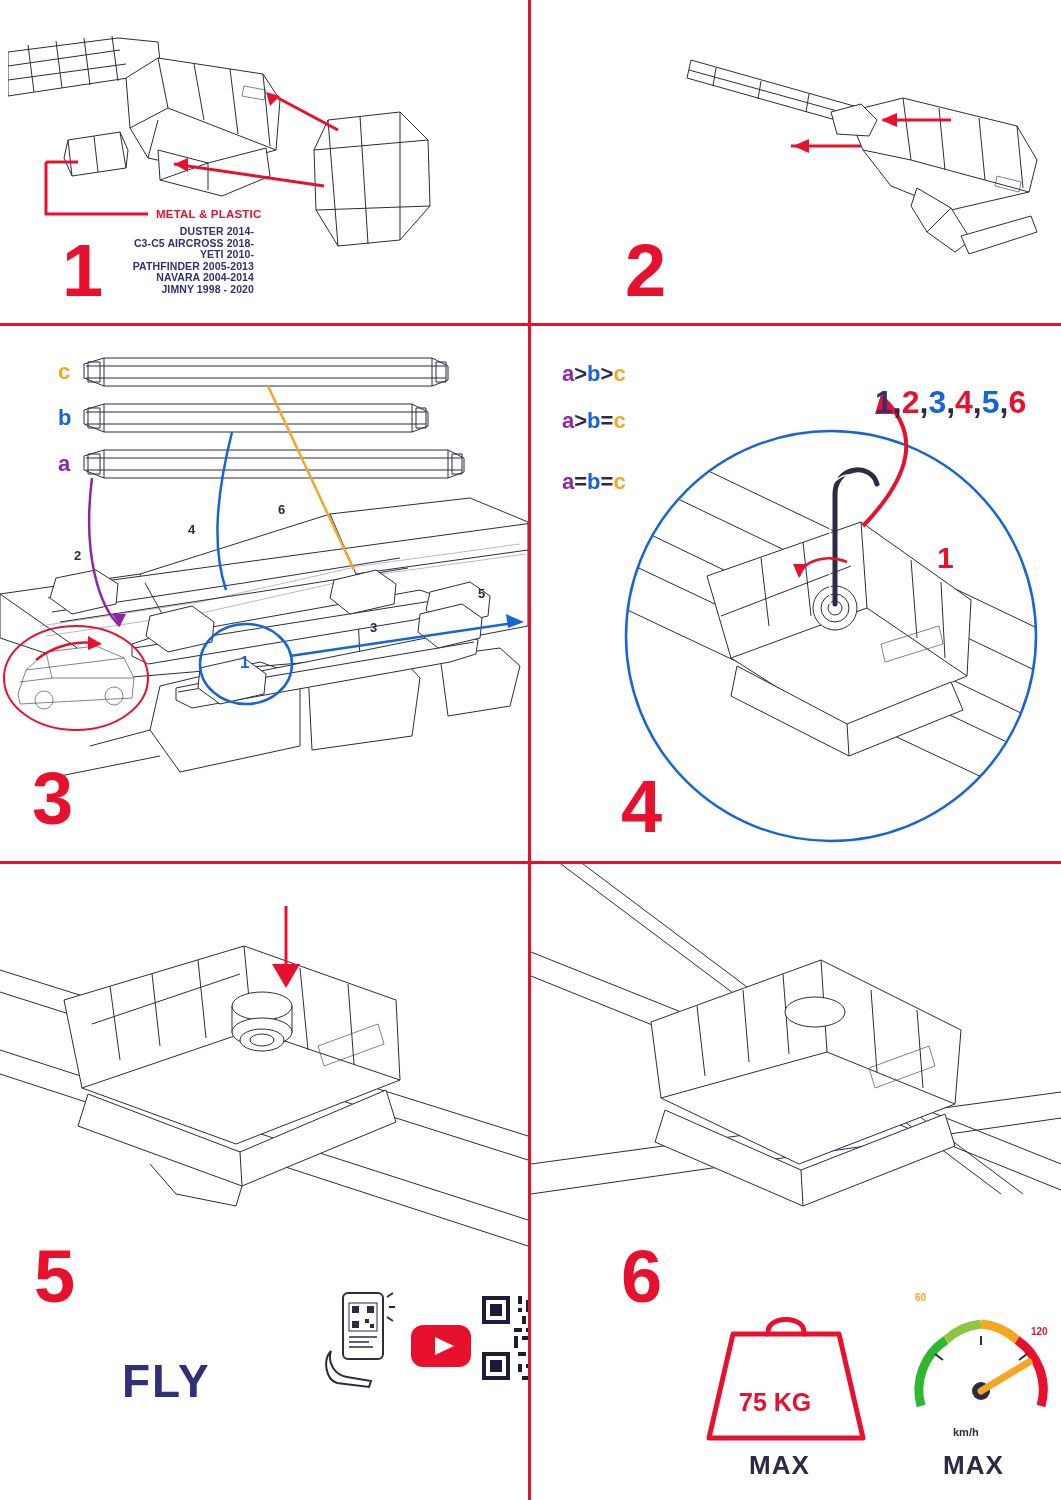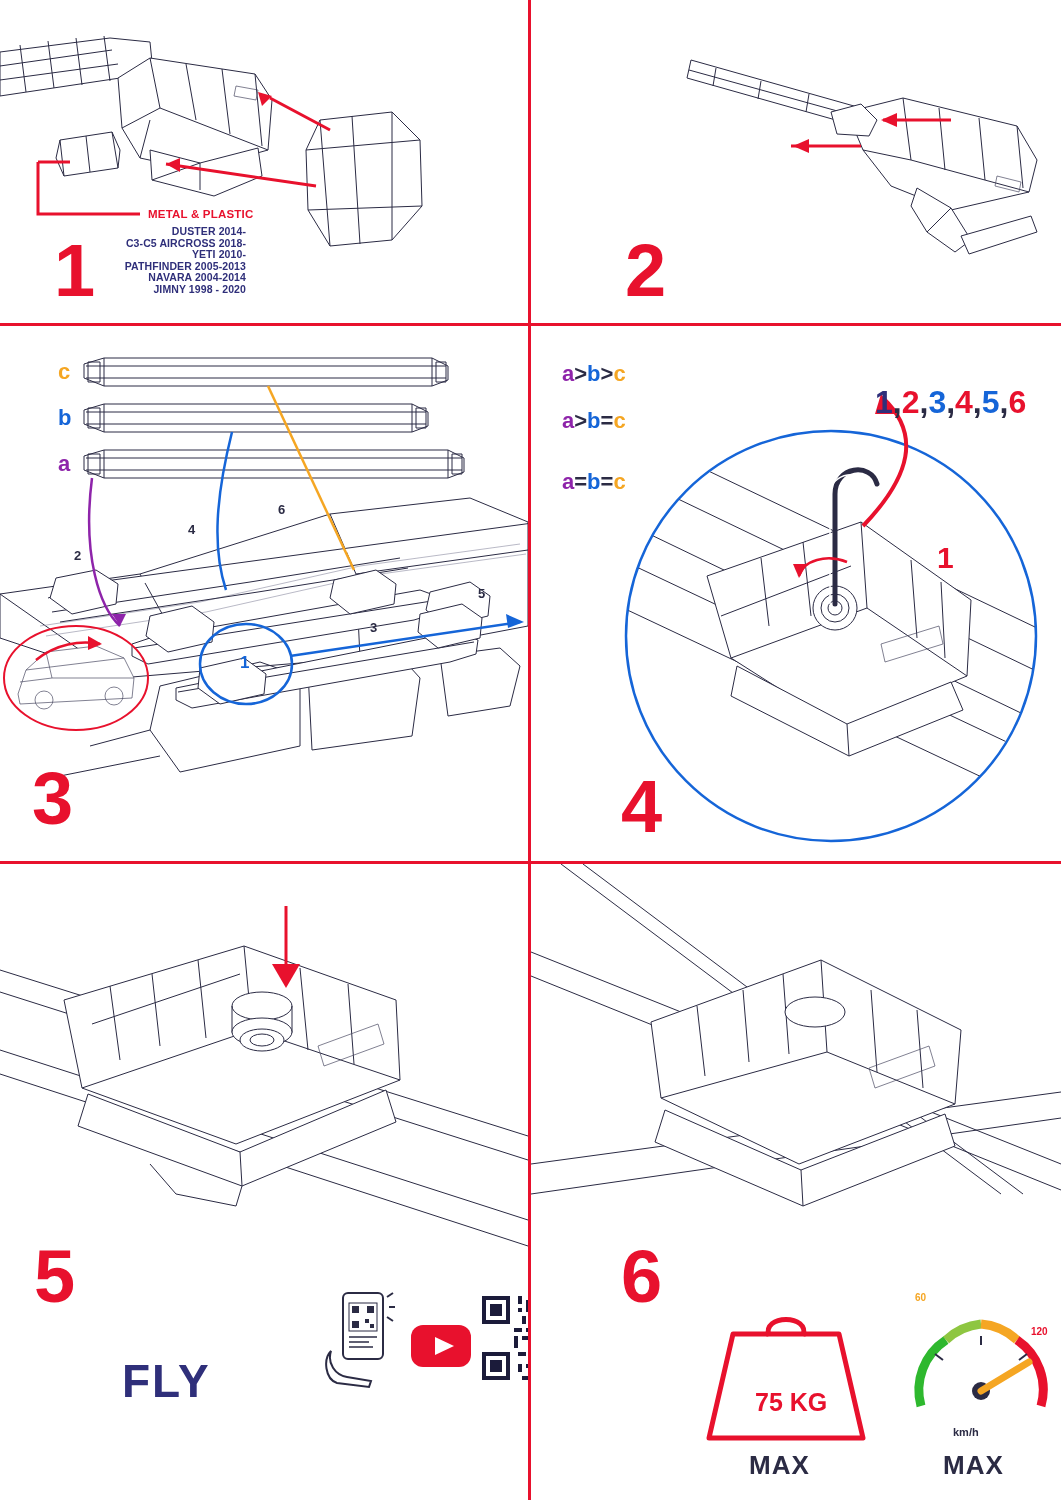--- a/index.html
+++ b/index.html
@@ -168,21 +168,21 @@
 <body>
 
 <div class="sheet">
 
   <div class="rule r1"></div>
   <div class="rule r2"></div>
   <div class="vrule" style="left:528px; top:0px; height:323px;"></div>
   <div class="vrule" style="left:528px; top:326px; height:535px;"></div>
   <div class="vrule" style="left:528px; top:864px; height:636px;"></div>
 
-  <div class="panel" style="left:0; top:0; width:465px; height:323px;">
+  <div class="panel" style="left:8px; top:0; width:465px; height:323px;">
     <svg width="528" height="323" viewBox="0 0 528 323">
 
       <g class="ln">
         <path d="M0 52 L110 38 L150 42 L152 62 L120 78 L0 96 Z" class="fillw"></path>
         <path d="M0 66 L112 50"></path>
         <path d="M0 80 L118 64"></path>
         <path d="M20 45 L26 92"></path>
         <path d="M48 41 L54 88"></path>
         <path d="M76 38 L82 85"></path>
         <path d="M104 36 L110 81"></path>
@@ -625,21 +625,21 @@
           <path d="M338 204 L398 182 L404 202 L344 224 Z"></path>
         </g>
     </svg>
 
     <div class="stepnum" style="left:90px; top:380px;">6</div>
 
     <svg style="position:absolute; left:160px; top:448px;" width="190" height="130" viewBox="0 0 190 130">
       <path d="M18 126 L42 22 L148 22 L172 126 Z" fill="#ffffff" stroke="#e8112d" stroke-width="5" stroke-linejoin="round"></path>
       <path d="M78 24 C 70 2, 120 2, 112 24" fill="none" stroke="#e8112d" stroke-width="5"></path>
     </svg>
-    <div class="weight-text" style="left:208px; top:524px;margin-left:16px;">75 KG</div>
+    <div class="weight-text" style="left:208px; top:524px;">75 KG</div>
     <div class="maxlabel" style="left:218px; top:586px;">MAX</div>
 
     <svg style="position:absolute; left:370px; top:432px;" width="160" height="150" viewBox="0 0 160 150">
 
       <path d="M20 110 A 60 60 0 0 1 45 44" fill="none" stroke="#2eb82e" stroke-width="9" stroke-linecap="butt"></path>
       <path d="M45 44 A 60 60 0 0 1 80 28" fill="none" stroke="#8ec641" stroke-width="9"></path>
       <path d="M80 28 A 60 60 0 0 1 116 44" fill="none" stroke="#f5a623" stroke-width="9"></path>
       <path d="M116 44 A 60 60 0 0 1 140 110" fill="none" stroke="#e8112d" stroke-width="9"></path>
 
       <circle cx="80" cy="95" r="9" fill="#2b2b44"></circle>

